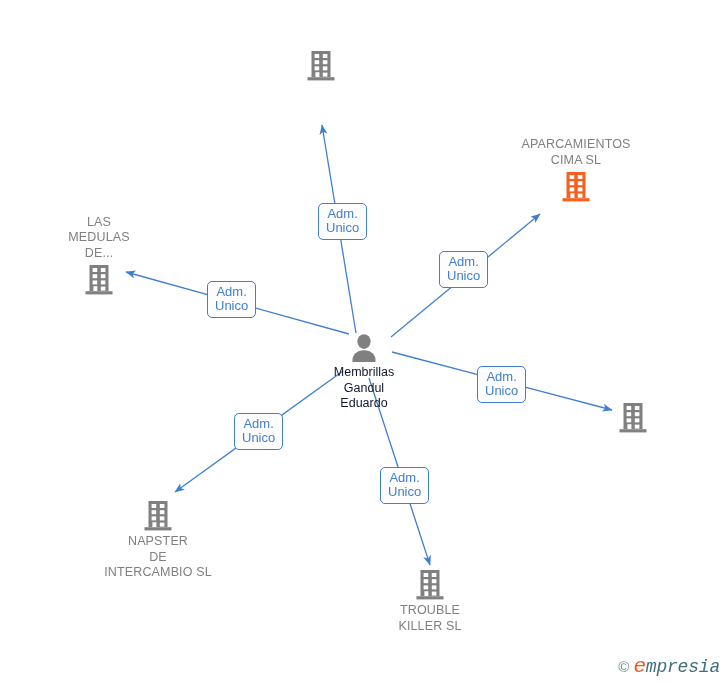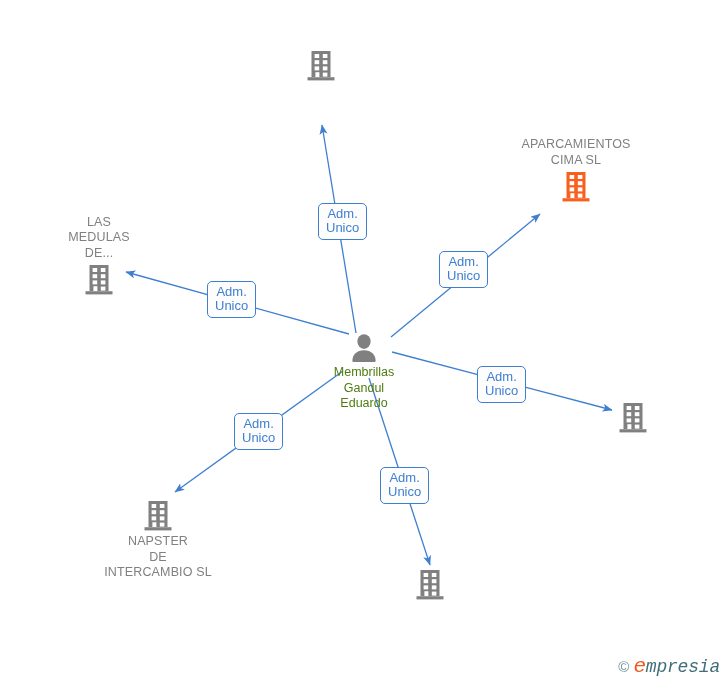--- a/index.html
+++ b/index.html
@@ -37,21 +37,21 @@
     cursor: pointer;
   }
   .node-label {
     font-size: 12.5px;
     line-height: 15.5px;
     color: #808080;
     letter-spacing: 0.15px;
     white-space: pre-line;
   }
   .node-label.person {
-    color: #4d7c0f;
+    color: #0f172a;
     letter-spacing: 0px;
   }
   .node-icon {
     display: block;
     margin: 0 auto;
   }
   .node.label-top .node-label { margin-bottom: 3px; }
   .node.label-bottom .node-label { margin-top: 2px; }
 
   .edge-label {
@@ -198,21 +198,22 @@
             <rect x="5.5" y="1" width="19" height="26" fill="#808080"></rect>
             <rect x="8.6" y="4" width="4.6" height="4" fill="#fff"></rect>
             <rect x="16.8" y="4" width="4.6" height="4" fill="#fff"></rect>
             <rect x="8.6" y="10.2" width="4.6" height="4" fill="#fff"></rect>
             <rect x="16.8" y="10.2" width="4.6" height="4" fill="#fff"></rect>
             <rect x="8.6" y="16.4" width="4.6" height="4" fill="#fff"></rect>
             <rect x="16.8" y="16.4" width="4.6" height="4" fill="#fff"></rect>
             <rect x="9.4" y="22.2" width="4" height="4.8" fill="#fff"></rect>
             <rect x="16.8" y="22.6" width="4.6" height="4" fill="#fff"></rect>
             <rect x="1.5" y="27.2" width="27" height="3.2" fill="#808080"></rect>
-          </svg></span></div>
+          </svg></span><div class="node-label">TROUBLE
+KILLER SL</div></div>
       <div class="node label-bottom" style="left: 364px; top: 333px;"><span><svg class="node-icon" width="32" height="30" viewBox="0 0 32 30" xmlns="http://www.w3.org/2000/svg">
             <ellipse cx="16" cy="8.6" rx="6.6" ry="7.4" fill="#808080"></ellipse>
             <path d="M16 17.2c-7.2 0-11.6 4.6-11.6 10.2 0 0.8 0.2 1.4 0.5 1.6h22.2c0.3-0.2 0.5-0.8 0.5-1.6 0-5.6-4.4-10.2-11.6-10.2z" fill="#808080"></path>
           </svg></span><div class="node-label person">Membrillas
 Gandul
 Eduardo</div></div>
     </div>
 
   <div class="watermark">
     <span class="wm-c">©</span>

